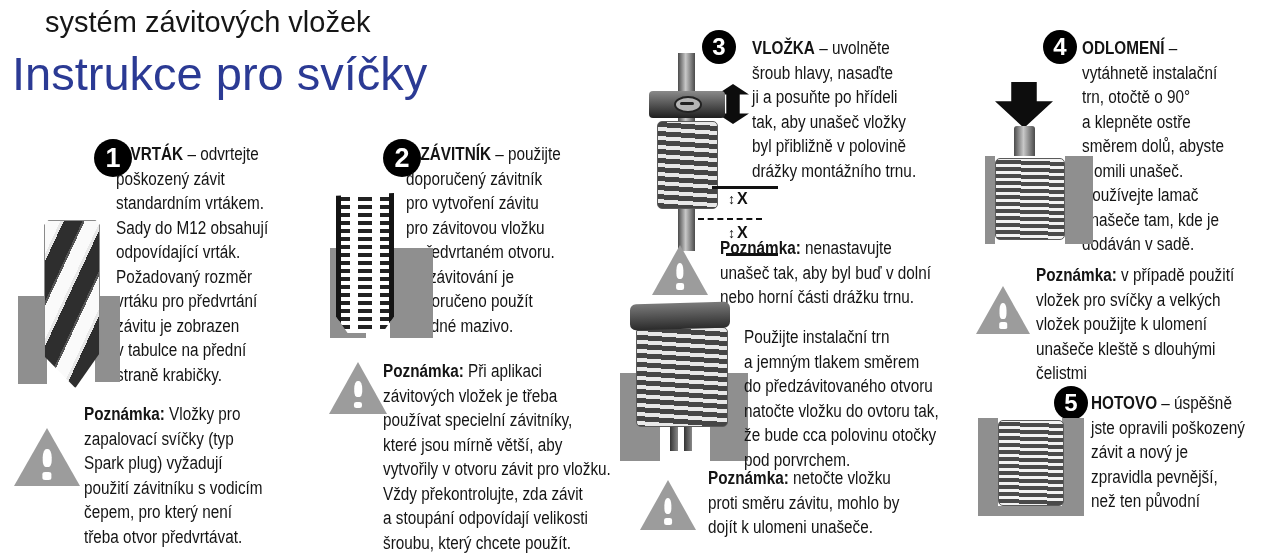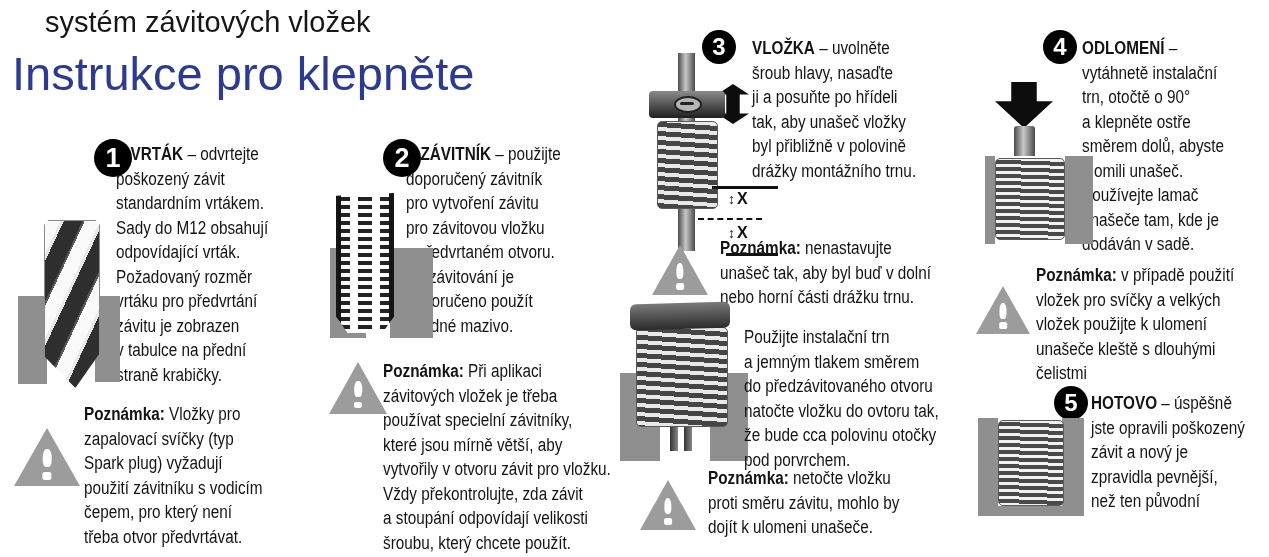--- a/index.html
+++ b/index.html
@@ -53,21 +53,21 @@
   .xrow .arr{font-size:14px;font-weight:normal;}
   .cap{position:absolute;background:linear-gradient(180deg,#7a7a7a,#2b2b2b);border-radius:6px;transform:skewY(-1.5deg);z-index:3;}
   .prong{position:absolute;background:linear-gradient(90deg,#333,#888);z-index:1;}
 </style>
 </head>
 <body>
 
 <div class="page">
 
   <div class="kicker">systém závitových vložek</div>
-  <h1 class="title">Instrukce pro klepněte</h1>
+  <h1 class="title">Instrukce pro svíčky</h1>
 
   <div class="badge" style="left:94px;top:139px;">1</div>
   <div class="txt" style="left:116px;top:142px;width:290px;text-indent:17px;">
     <b>VRTÁK</b><span class="pre"> – odvrtejte
 poškozený závit
 standardním vrtákem.
 Sady do M12 obsahují
 odpovídající vrták.
 Požadovaný rozměr
 vrtáku pro předvrtání

